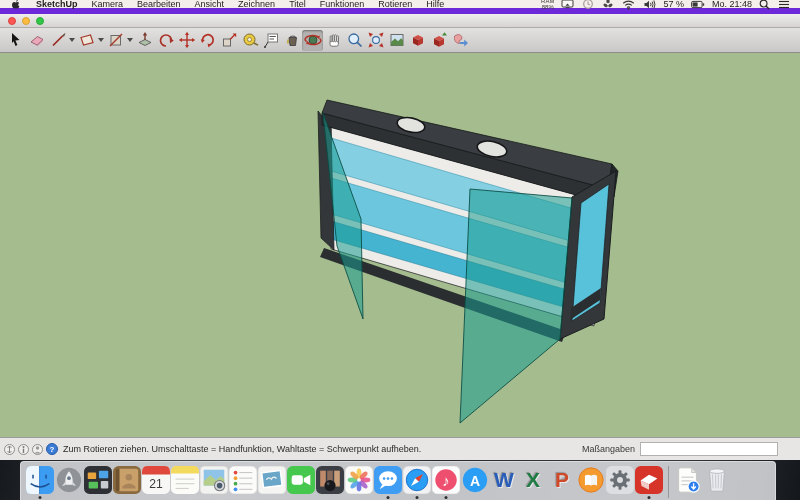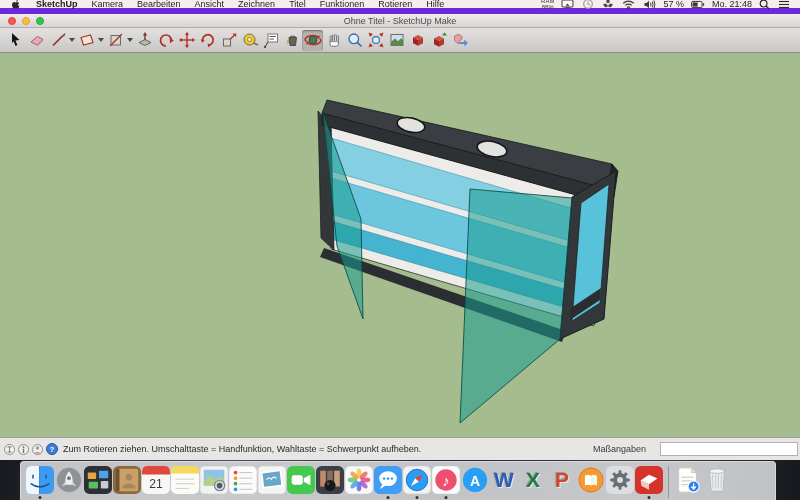--- a/index.html
+++ b/index.html
@@ -47,21 +47,21 @@
   
   .statusbar { position:absolute; top:437px; left:0; right:0; height:23px;
     background:#e8e6e5; border-top:1px solid #9e9c9b; display:flex; align-items:center;
     font-size:9px; color:#2a2a2a; z-index:28; }
   .sb-icons { display:flex; align-items:center; gap:3px; padding:0 5px 0 4px; }
   .sb-circ { width:11px; height:11px; border-radius:50%; border:1px solid #8f8d8c; background:#f2f0ef;
     display:flex; align-items:center; justify-content:center; }
   .sb-help { width:12px; height:12px; border-radius:50%; background:#3a7bd5; color:#fff;
     font-size:8px; font-weight:bold; display:flex; align-items:center; justify-content:center; border:1px solid #2a5aa5; }
   .sb-hint { white-space:nowrap;text-align:right; }
-  .sb-right { margin-left:auto; display:flex; align-items:center; gap:14px; padding-right:2px; }
+  .sb-right { margin-left:auto; display:flex; align-items:center; gap:5px; padding-right:22px; }
   .sb-label { color:#3a3a3a; }
   .sb-input { width:138px; height:14px; border:1px solid #b3b1b0; background:#fff; font-size:9px;
     font-family:"Liberation Sans",sans-serif; padding:0 3px; }
 
   
   .dockarea { position:absolute; top:460px; left:0; width:800px; height:40px;
     background:linear-gradient(100deg,#16191d,#4a5058 28%,#23262c 55%,#3b4047 80%,#14171b); }
   .dockpanel { position:absolute; left:20px; right:24px; top:1px; height:39px;
     background:rgba(222,223,227,.85); border:1px solid rgba(255,255,255,.4); border-bottom:none;
     border-radius:4px 4px 0 0; display:flex; align-items:flex-start; padding:4px 5px 0 5px; gap:1px; }
@@ -166,21 +166,20 @@
               <line x1="1" y1="2.5" x2="11" y2="2.5"></line>
               <line x1="1" y1="5.5" x2="11" y2="5.5"></line>
               <line x1="1" y1="8.5" x2="11" y2="8.5"></line>
             </g>
           </svg>
       </span>
     </div>
   </div>
 
   <div class="titlebar">
-    <span class="wtitle">Ohne Titel - SketchUp Make</span>
     <span class="lights">
       <span class="light red"></span>
       <span class="light yellow"></span>
       <span class="light green"></span>
     </span>
   </div>
 
   <div class="toolbar">
     <span class="tool">
         <svg width="18" height="18" viewBox="0 0 18 18">

